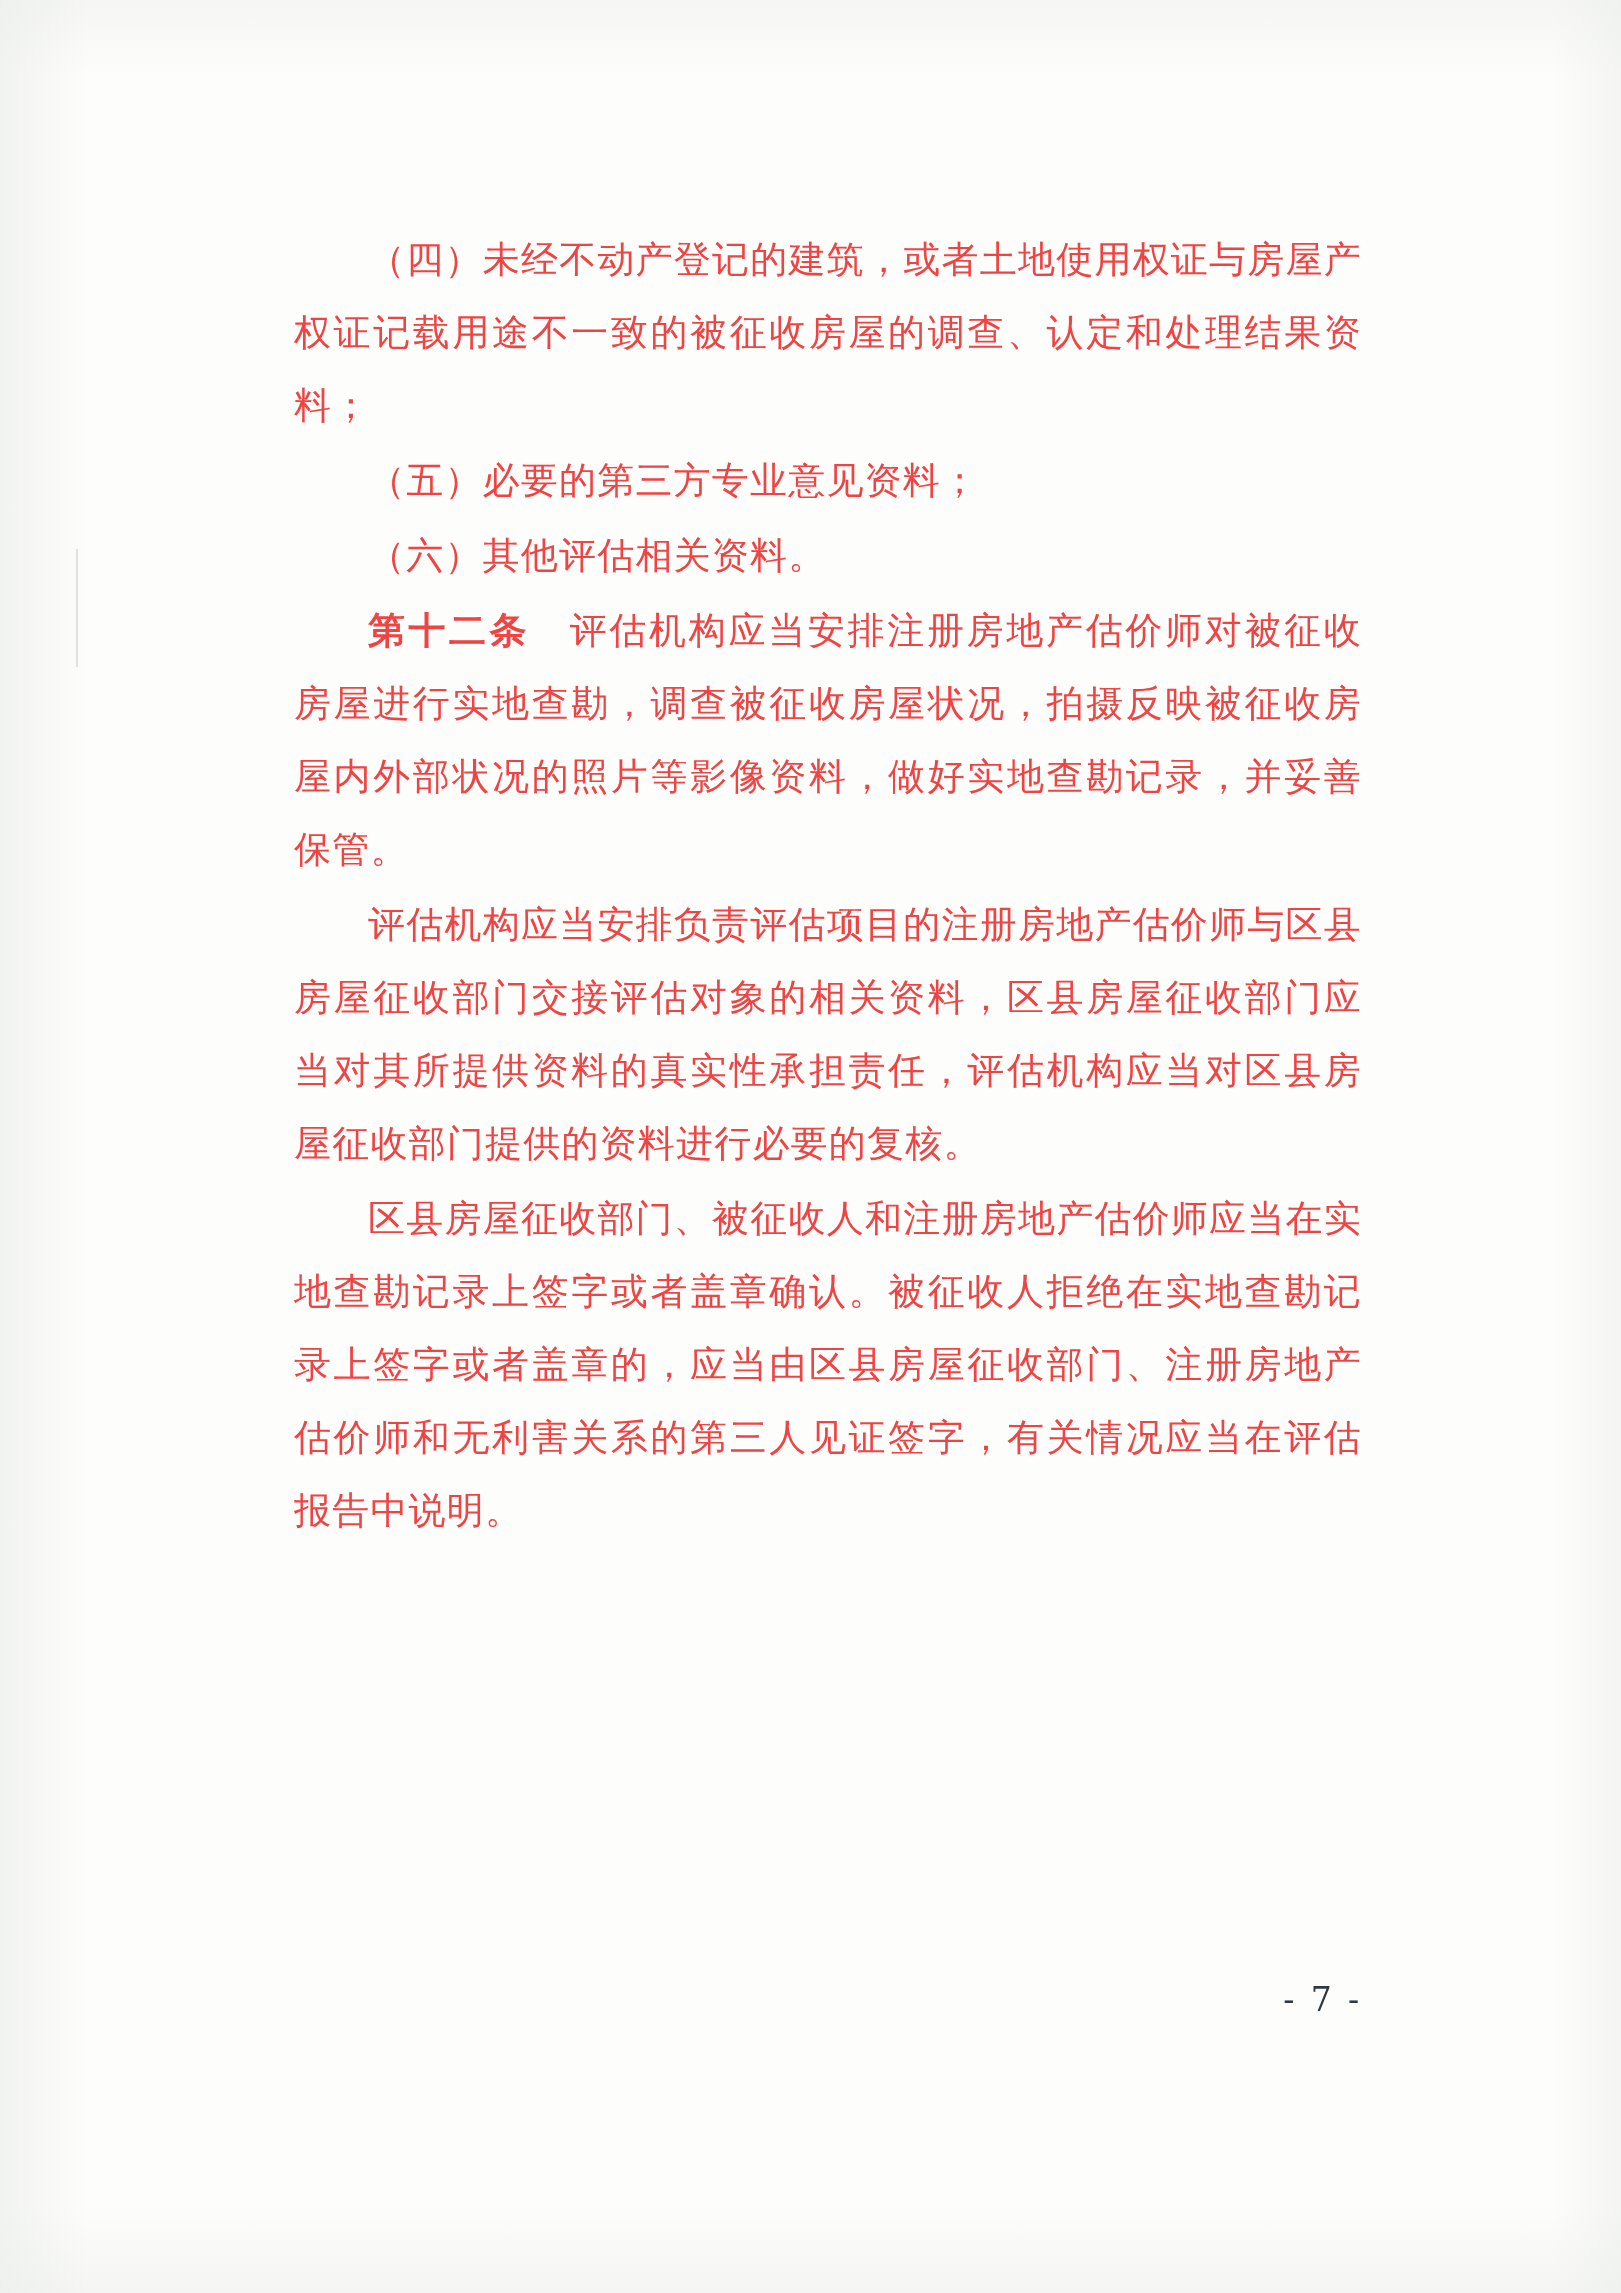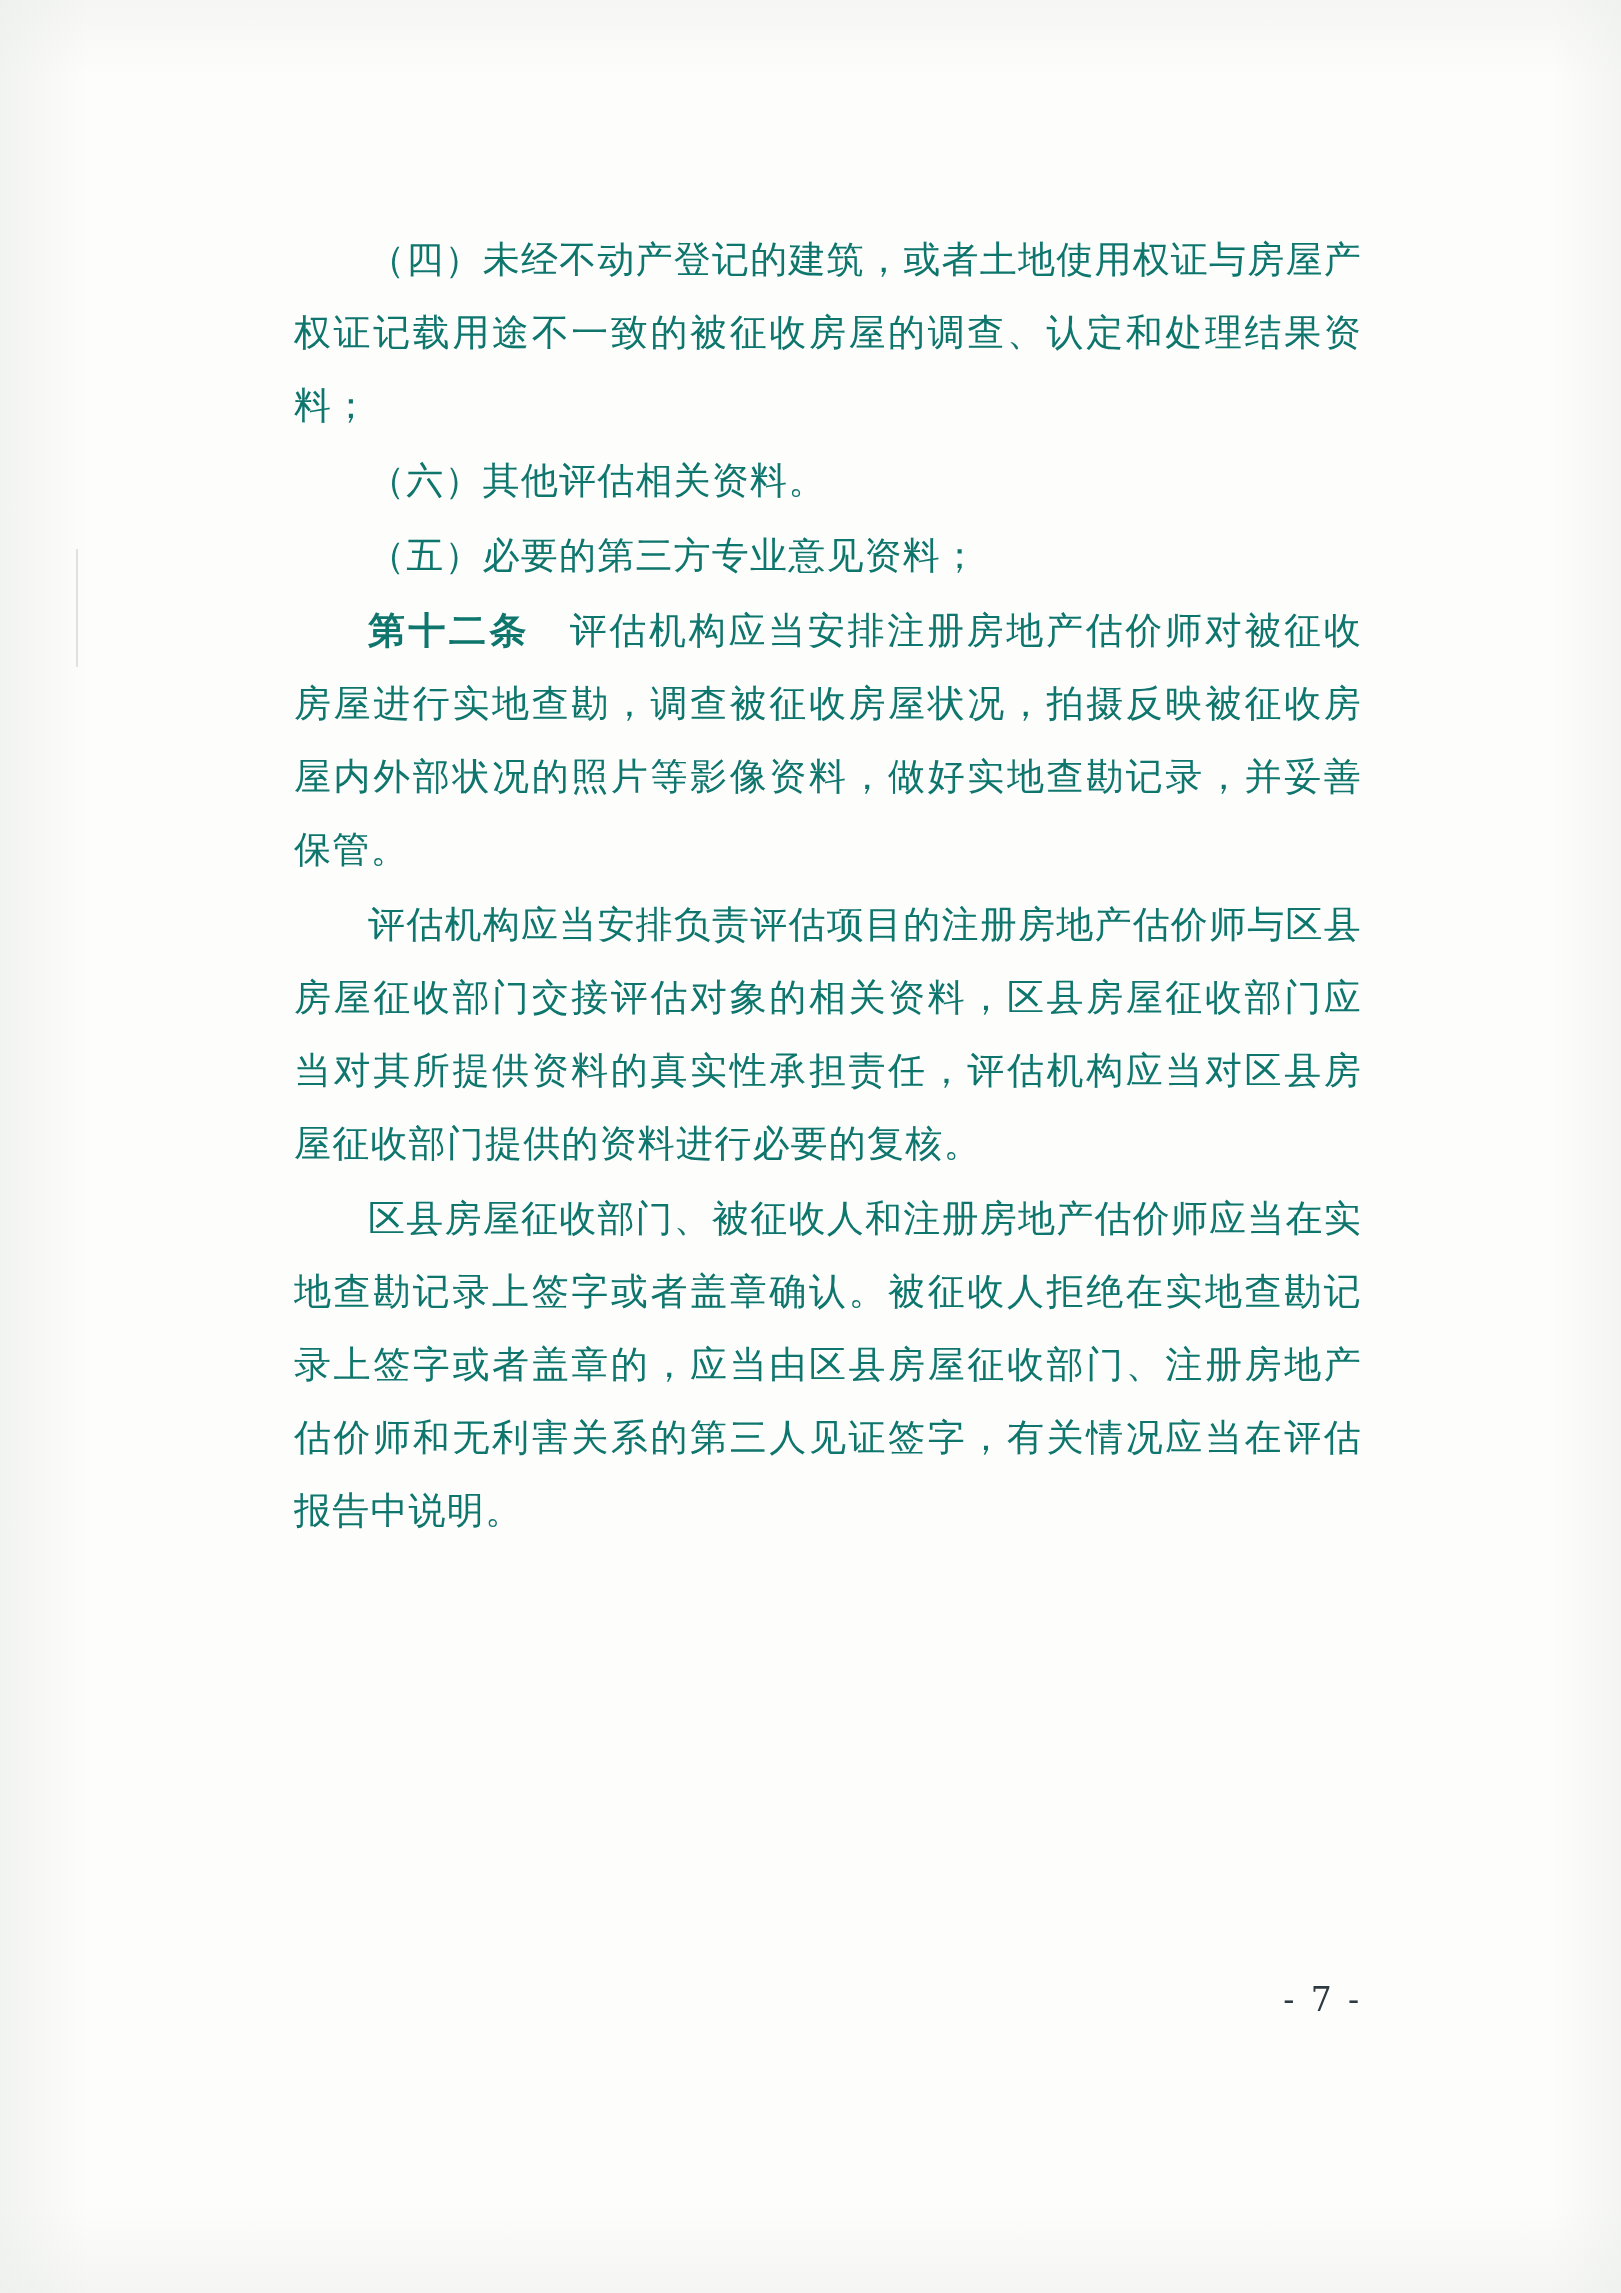--- a/index.html
+++ b/index.html
@@ -37,21 +37,21 @@
   .content {
     position: absolute;
     left: 294px;
     top: 223px;
     width: 1068px;
   }
   p {
     margin: 0 0 2px 0;
     font-size: 37px;
     line-height: 73px;
-    color: #0f766e;
+    color: #ef4444;
     letter-spacing: 1.2px;
     text-align: justify;
     text-justify: inter-ideograph;
     font-family: "DejaVu Serif", "Liberation Serif", serif;
   }
   p.indent {
     text-indent: 74px;
   }
   .article-head {
     font-weight: bold;
@@ -73,23 +73,23 @@
 <body>
 
 <div class="page">
   <div class="paper-tint"></div>
   <div class="scan-line-left"></div>
 
   <div class="content">
 
     <p class="indent">（四）未经不动产登记的建筑，或者土地使用权证与房屋产权证记载用途不一致的被征收房屋的调查、认定和处理结果资料；</p>
 
+    <p class="indent">（五）必要的第三方专业意见资料；</p>
+
     <p class="indent">（六）其他评估相关资料。</p>
-
-    <p class="indent">（五）必要的第三方专业意见资料；</p>
 
     <p class="indent"><span class="article-head">第十二条</span>　<span>评估机构应当安排注册房地产估价师对被征收房屋进行实地查勘，调查被征收房屋状况，拍摄反映被征收房屋内外部状况的照片等影像资料，做好实地查勘记录，并妥善保管。</span></p>
 
     <p class="indent">评估机构应当安排负责评估项目的注册房地产估价师与区县房屋征收部门交接评估对象的相关资料，区县房屋征收部门应当对其所提供资料的真实性承担责任，评估机构应当对区县房屋征收部门提供的资料进行必要的复核。</p>
 
 
     <p class="indent">区县房屋征收部门、被征收人和注册房地产估价师应当在实地查勘记录上签字或者盖章确认。被征收人拒绝在实地查勘记录上签字或者盖章的，应当由区县房屋征收部门、注册房地产估价师和无利害关系的第三人见证签字，有关情况应当在评估报告中说明。</p>
 
   </div>
 

